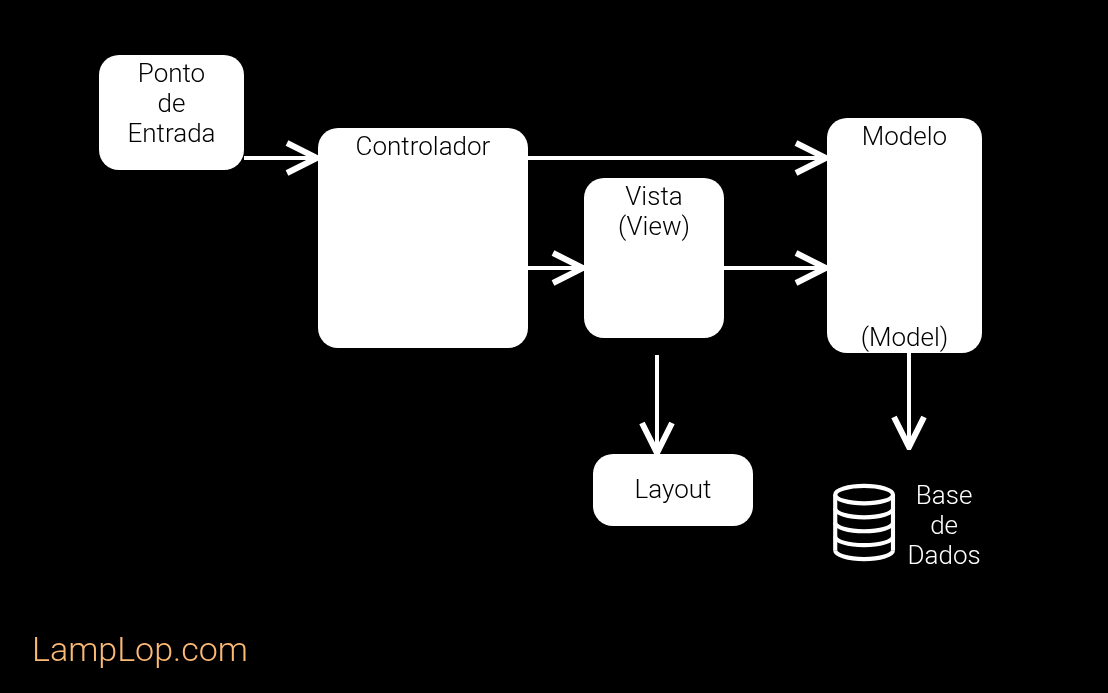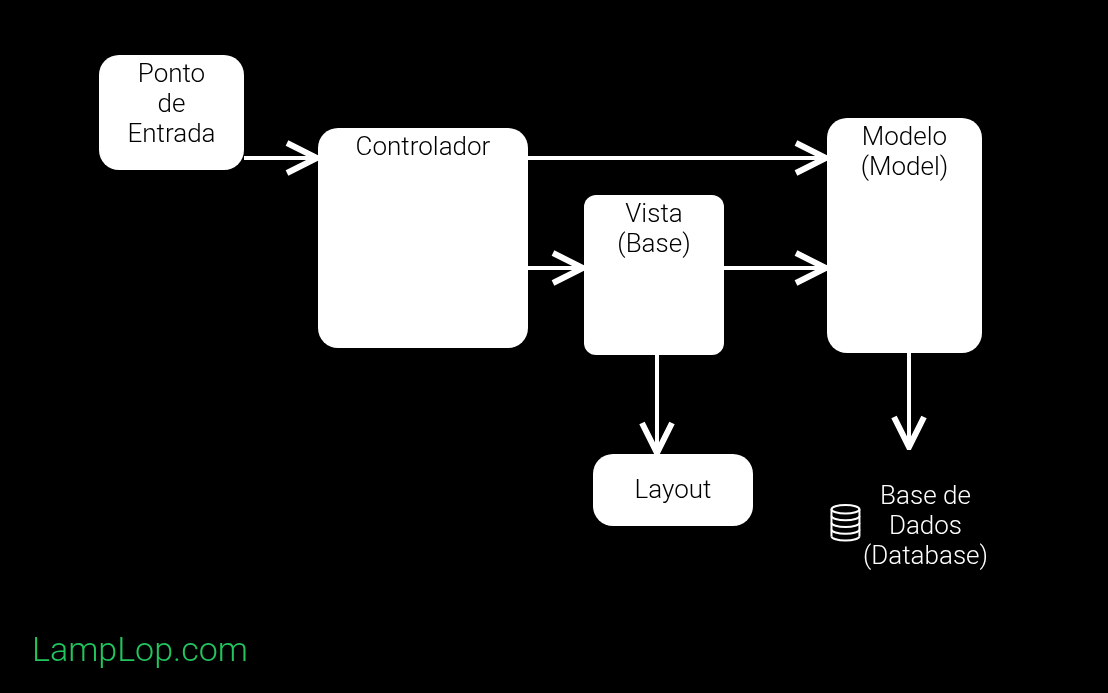--- a/index.html
+++ b/index.html
@@ -23,21 +23,21 @@
     padding-top: 4px;
     color: #000;
     font-size: 26px;
     line-height: 1.15;
     text-align: center;
   }
   .watermark {
     position: absolute;
     left: 32px;
     bottom: 24px;
-    color: #22c55e;
+    color: #fdba74;
     font-size: 34px;
     font-weight: 300;
   }
   .db-wrap {
     position: absolute;
     display: flex;
     flex-direction: row;
     align-items: center;
     color: #fff;
   }
@@ -64,26 +64,26 @@
 <div class="node" style="left:99px; top:55px; width:145px; height:115px;">
   <span>Ponto</span>
   <span>de</span>
   <span>Entrada</span>
 </div>
 
 <div class="node" style="left:318px; top:128px; width:210px; height:220px;">
   <span>Controlador</span>
 </div>
 
-<div class="node" style="left:584px; top:195px; width:140px; height:160px;border-radius:12px;">
+<div class="node" style="left:584px; top:178px; width:140px; height:160px;">
   <span>Vista</span>
-  <span>(Base)</span>
+  <span>(View)</span>
 </div>
 
-<div class="node" style="left:827px; top:118px; width:155px; height:235px;">
+<div class="node" style="left:827px; top:118px; width:155px; height:235px;justify-content:space-between;">
   <span>Modelo</span>
   <span>(Model)</span>
 </div>
 
 <div class="node" style="left:593px; top:454px; width:160px; height:72px; justify-content:center; padding-top:0;">
   <span>Layout</span>
 </div>
 
 <div class="db-wrap" style="left:828px; top:448px; width:160px;">
   <svg class="db-icon" viewBox="0 0 140 150">
@@ -92,21 +92,20 @@
       <path d="M14 20 V128"></path>
       <path d="M126 20 V128"></path>
       <path d="M14 47 a56 17 0 0 0 112 0"></path>
       <path d="M14 74 a56 17 0 0 0 112 0"></path>
       <path d="M14 101 a56 17 0 0 0 112 0"></path>
       <path d="M14 128 a56 17 0 0 0 112 0"></path>
     </g>
   </svg>
   <div class="db-label">
     <span>Base de Dados</span><br>
-    <span>(Database)</span>
   </div>
 </div>
 
 <div class="watermark">LampLop.com</div>
 
 <svg width="0" height="0" style="position:absolute">
   <defs>
     <marker id="ah" viewBox="0 0 12 12" refX="10" refY="6" markerWidth="9" markerHeight="9" orient="auto">
       <path d="M1 1 L11 6 L1 11" fill="none" stroke="#fff" stroke-width="2"></path>
     </marker>

